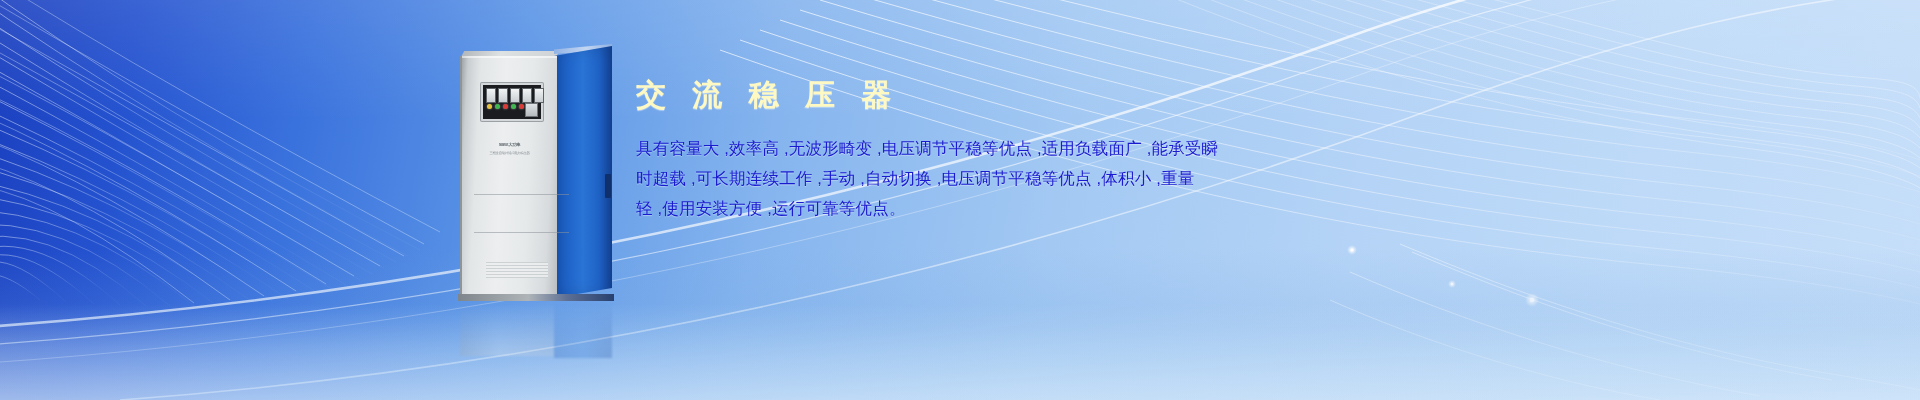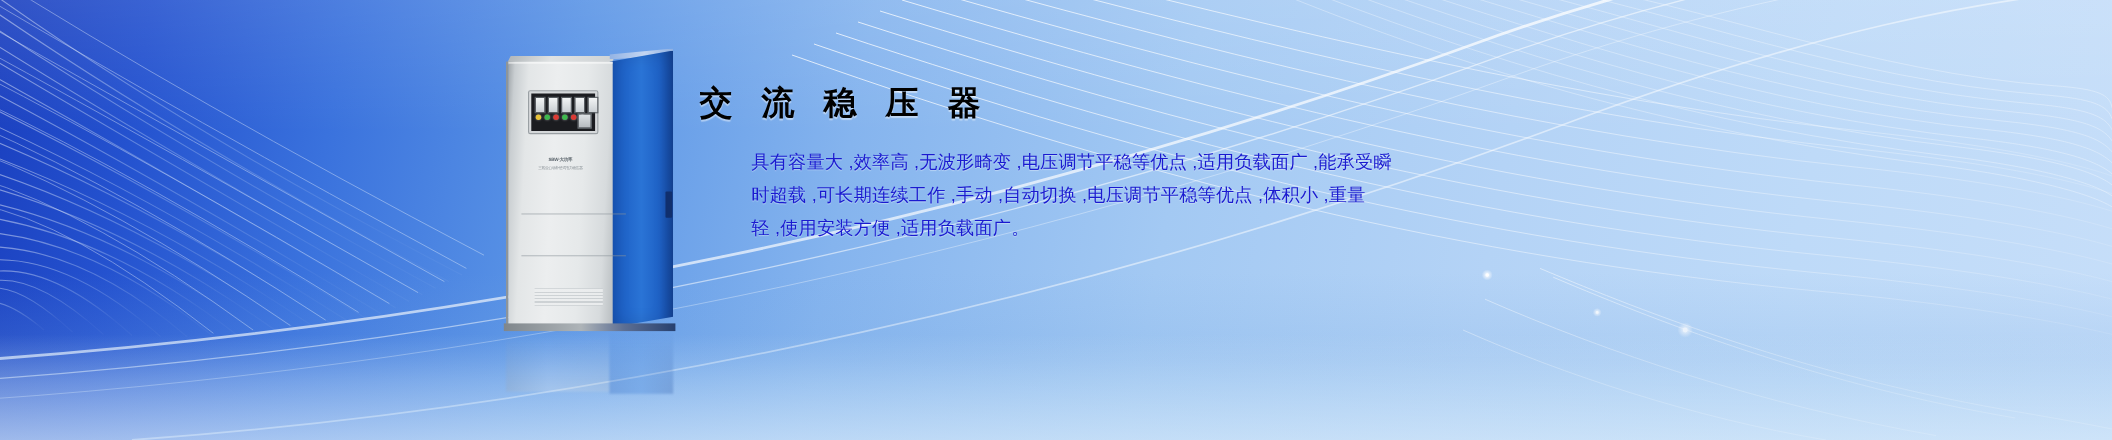--- a/index.html
+++ b/index.html
@@ -258,29 +258,28 @@
   .copy {
     position: absolute;
     left: 636px;
     top: 78px;
     width: 540px;
   }
   .title {
     margin: 0;
     font-size: 30px;
     font-weight: bold;
-    color: #000000;
+    color: #fef9c3;
     letter-spacing: 9px;
     line-height: 1.1;
     text-shadow: 0 1px 1px rgba(255,255,255,0.45);
     white-space: nowrap;
   }
   .desc-lines {
     margin-top: 22px;
-    margin-left: 47px;
   }
   .desc-line {
     font-size: 16.5px;
     color: #1a1ad0;
     line-height: 30px;
     letter-spacing: 0.2px;
     white-space: nowrap;
     text-shadow: 0 1px 1px rgba(255,255,255,0.40);
   }
 </style>
@@ -448,17 +447,17 @@
       <div class="vents"></div>
     </div>
     <div class="cab-base"></div>
   </div>
 
   <div class="copy">
     <h1 class="title">交 流 稳 压 器</h1>
     <div class="desc-lines">
       <div class="desc-line">具有容量大 ,效率高 ,无波形畸变 ,电压调节平稳等优点 ,适用负载面广 ,能承受瞬</div>
       <div class="desc-line">时超载 ,可长期连续工作 ,手动 ,自动切换 ,电压调节平稳等优点 ,体积小 ,重量</div>
-      <div class="desc-line">轻 ,使用安装方便 ,适用负载面广。</div>
+      <div class="desc-line">轻 ,使用安装方便 ,运行可靠等优点。</div>
     </div>
   </div>
 
 </div>
 
 </body></html>

